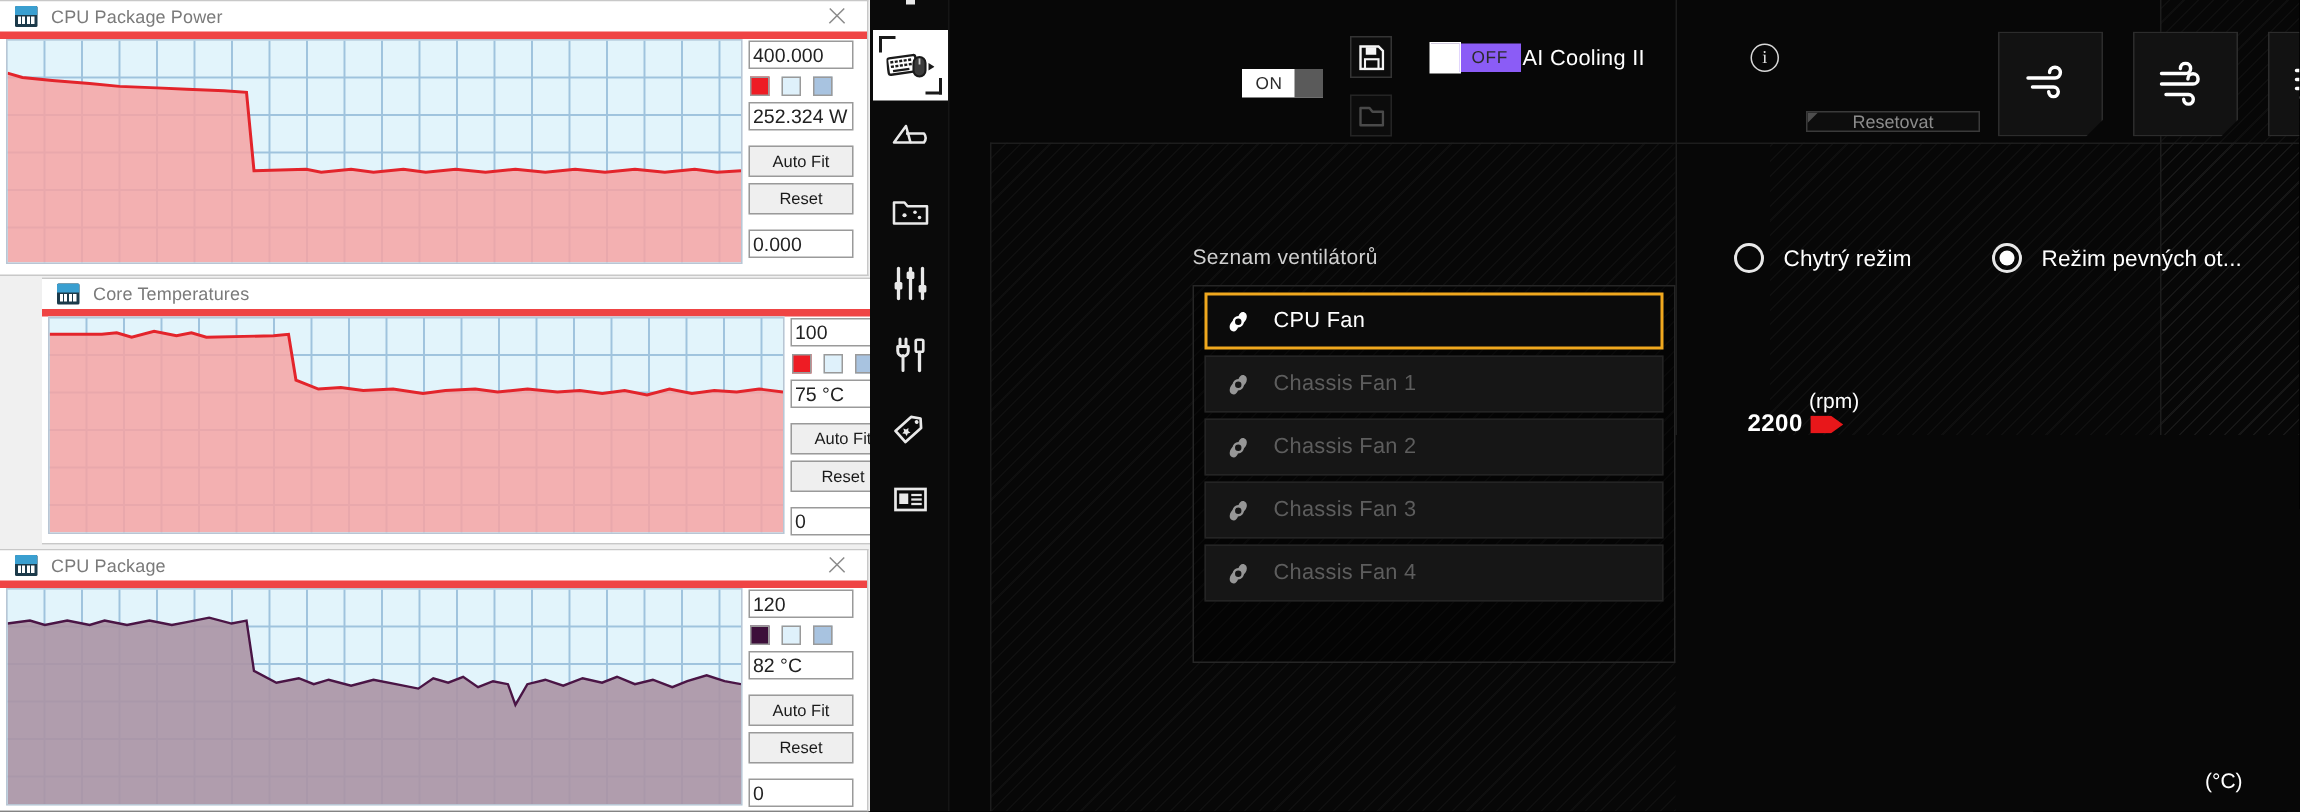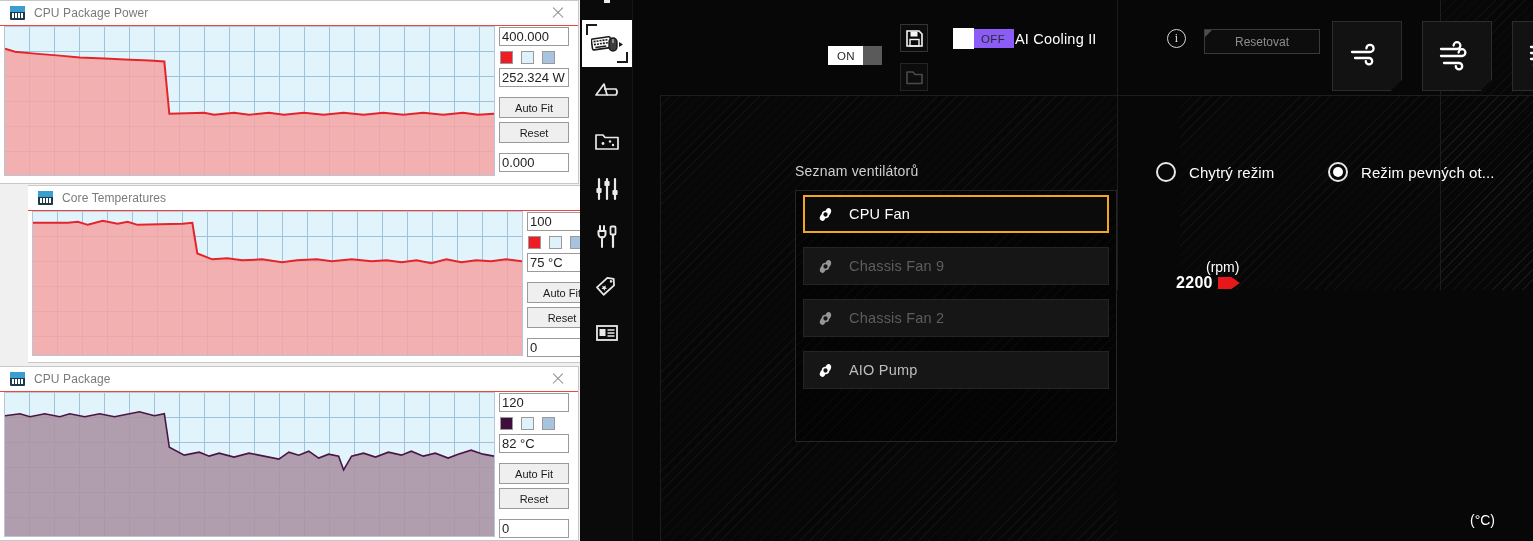--- a/index.html
+++ b/index.html
@@ -26,21 +26,21 @@
   }
   .gw-1 { top: 0;   height: 184px; }
   .gw-2 { top: 185; height: 178px; margin-left: 28px; }
   .gw-3 { top: 366px; height: 175px; }
   .gw-titlebar {
     position: relative;
     height: 25px;
     background: #ffffff;
     display: flex; align-items: center;
     padding-left: 10px;
-    border-bottom: 1px solid #ef4444;
+    border-bottom: 5px solid #ef4444;
   }
   .gw-icon {
     width: 15px; height: 14px;
     position: relative;
     margin-right: 9px;
     background: #1c3a4a;
     border-radius: 1px;
     overflow: hidden;
     flex: none;
   }
@@ -224,26 +224,26 @@
     width: 19px; height: 19px;
     border: 1.6px solid #d8d8d8;
     border-radius: 50%;
     display: flex; align-items: center; justify-content: center;
     font-size: 12px; color: #e2e2e2;
     font-family: "Liberation Serif", serif;
     cursor: pointer;
   }
   .reset-btn {
     position: absolute;
-    height: 25px; width: 116px;
+    height: 14px; width: 116px;
     border: 1px solid #3a3a3a;
     background: #0d0d0d;
     display: flex; align-items: center; justify-content: center;
     font-size: 12px; color: #8c8c8c;
-    cursor: pointer; overflow: hidden;
+    cursor: pointer; overflow: hidden; margin-top: 45px;
   }
   .reset-btn::before {
     content: ""; position: absolute; left: 0; top: 0;
     border-style: solid; border-width: 7px 7px 0 0;
     border-color: #4e4e4e transparent transparent transparent;
   }
   .fanbtn {
     position: absolute;
     width: 70px; height: 70px;
     background: #121212;
@@ -262,21 +262,21 @@
   #fanlist-box {
     position: absolute;
     left: 795px; top: 190px;
     width: 322px; height: 260px;
     border: 1px solid #262626;
     background: rgba(0,0,0,0.35);
     padding: 4px 7px;
   }
   .fanrow {
     position: relative;
-    height: 38px; margin-bottom: 14px;
+    height: 38px; margin-bottom: 4px;
     display: flex; align-items: center;
     background: #161616;
     border: 1px solid #242424;
     padding-left: 12px;
     cursor: pointer;
   }
   .fanrow.sel {
     border: 2px solid #f0a81e;
     background: #0b0b0b;
     padding-left: 11px;
@@ -621,57 +621,65 @@
         </svg>
         <span class="fname">CPU Fan</span>
       </div>
 
       <div class="fanrow dim">
         <svg width="19" height="19" viewBox="0 0 20 20">
           <circle cx="10" cy="10" r="3.1" fill="none" stroke="#ffffff" stroke-width="1.7"></circle>
           <path d="M10,6.9 a3.1,3.1 0 0 1 2.6,4.8 C15,10 17,7 15.5,4.4 13.5,2 10.6,3.4 10,6.9 Z" fill="#ffffff"></path>
           <path d="M10,13.1 a3.1,3.1 0 0 1 -2.6,-4.8 C5,10 3,13 4.5,15.6 6.5,18 9.4,16.6 10,13.1 Z" fill="#ffffff"></path>
         </svg>
-        <span class="fname">Chassis Fan 9</span>
+        <span class="fname">Chassis Fan 1</span>
       </div>
 
       <div class="fanrow dim">
         <svg width="19" height="19" viewBox="0 0 20 20">
           <circle cx="10" cy="10" r="3.1" fill="none" stroke="#ffffff" stroke-width="1.7"></circle>
           <path d="M10,6.9 a3.1,3.1 0 0 1 2.6,4.8 C15,10 17,7 15.5,4.4 13.5,2 10.6,3.4 10,6.9 Z" fill="#ffffff"></path>
           <path d="M10,13.1 a3.1,3.1 0 0 1 -2.6,-4.8 C5,10 3,13 4.5,15.6 6.5,18 9.4,16.6 10,13.1 Z" fill="#ffffff"></path>
         </svg>
         <span class="fname">Chassis Fan 2</span>
       </div>
 
-
-
-      <div class="fanrow">
+      <div class="fanrow dim">
         <svg width="19" height="19" viewBox="0 0 20 20">
           <circle cx="10" cy="10" r="3.1" fill="none" stroke="#ffffff" stroke-width="1.7"></circle>
           <path d="M10,6.9 a3.1,3.1 0 0 1 2.6,4.8 C15,10 17,7 15.5,4.4 13.5,2 10.6,3.4 10,6.9 Z" fill="#ffffff"></path>
           <path d="M10,13.1 a3.1,3.1 0 0 1 -2.6,-4.8 C5,10 3,13 4.5,15.6 6.5,18 9.4,16.6 10,13.1 Z" fill="#ffffff"></path>
         </svg>
-        <span class="fname">AIO Pump</span>
-      </div>
+        <span class="fname">Chassis Fan 3</span>
+      </div>
+
+      <div class="fanrow dim">
+        <svg width="19" height="19" viewBox="0 0 20 20">
+          <circle cx="10" cy="10" r="3.1" fill="none" stroke="#ffffff" stroke-width="1.7"></circle>
+          <path d="M10,6.9 a3.1,3.1 0 0 1 2.6,4.8 C15,10 17,7 15.5,4.4 13.5,2 10.6,3.4 10,6.9 Z" fill="#ffffff"></path>
+          <path d="M10,13.1 a3.1,3.1 0 0 1 -2.6,-4.8 C5,10 3,13 4.5,15.6 6.5,18 9.4,16.6 10,13.1 Z" fill="#ffffff"></path>
+        </svg>
+        <span class="fname">Chassis Fan 4</span>
+      </div>
+
     </div>
 
     <div class="radio-wrap" style="left:576px; top:162px;">
       <span class="radio-dot"></span>
       <span class="radio-lbl">Chytrý režim</span>
     </div>
 
     <div class="radio-wrap" style="left:748px; top:162px;">
       <span class="radio-dot on"></span>
       <span class="radio-lbl">Režim pevných ot...</span>
     </div>
 
     <div class="axis-cap" style="left:626px; top:259px;">(rpm)</div>
 
-    <div class="rpm-marker" style="left:585px; top:274px;margin-left:11px;">
+    <div class="rpm-marker" style="left:585px; top:274px;">
       <span class="val">2200</span>
       <span class="arrow"></span>
     </div>
 
     <div class="axis-cap" style="left:890px; top:512px;">(°C)</div>
 
   </div>
 </div>
 
 </body></html>

